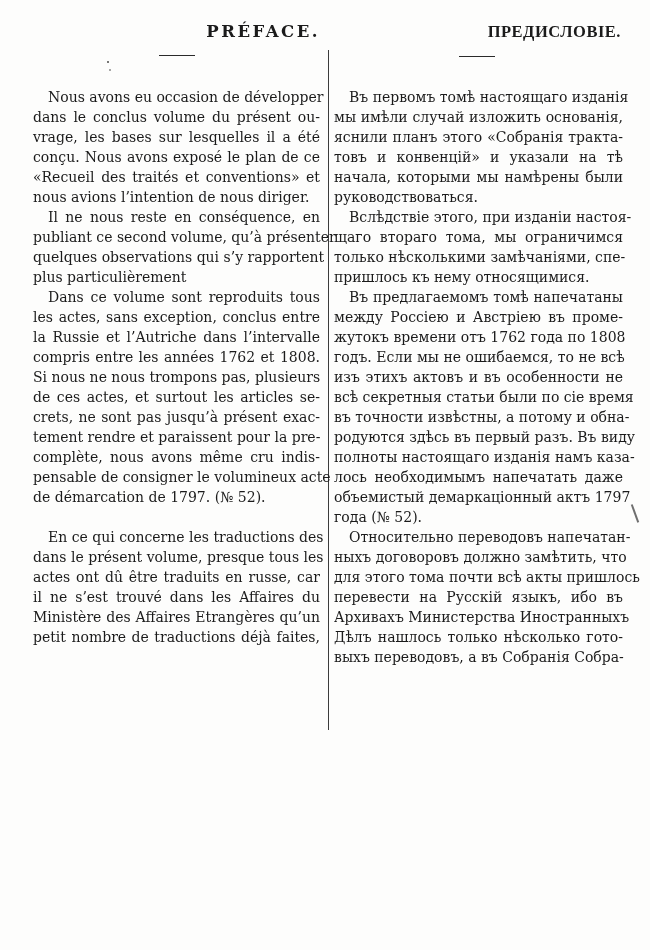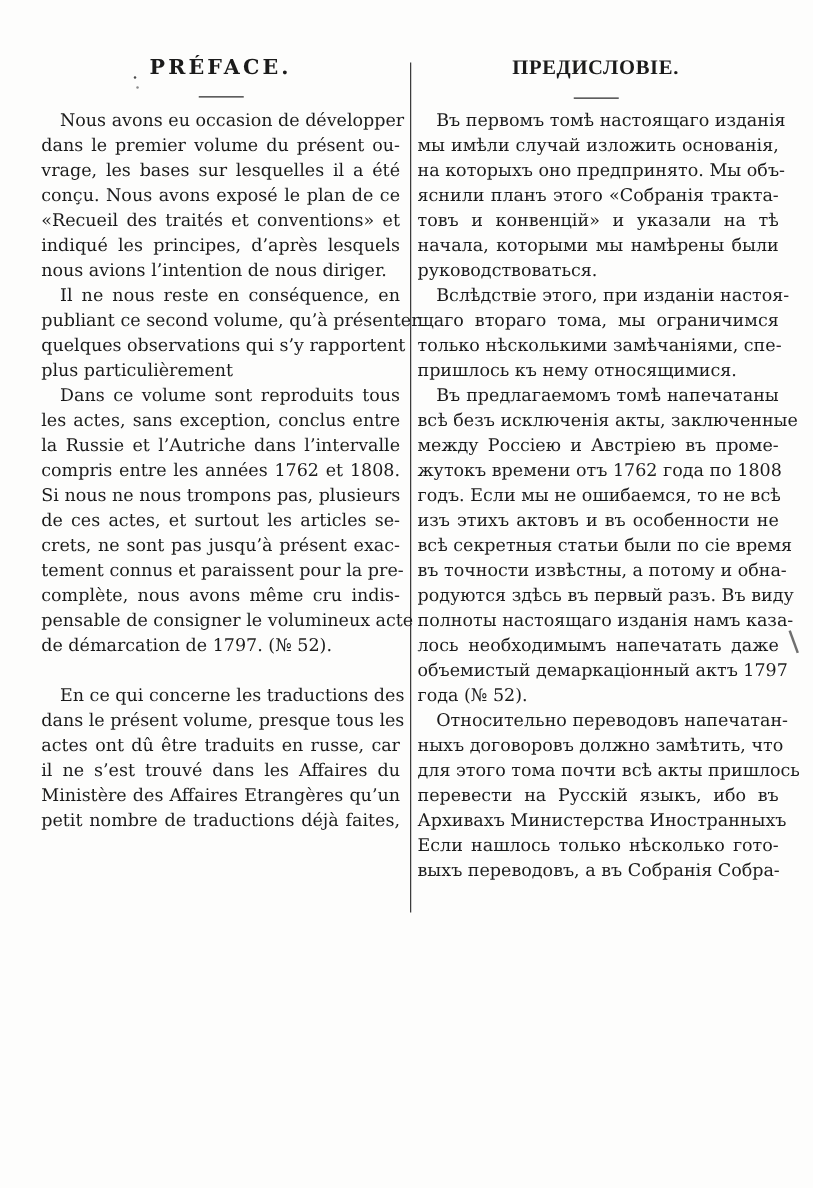--- a/index.html
+++ b/index.html
@@ -9,21 +9,21 @@
     position: relative;
     width: 650px;
     height: 950px;
     background: #fdfdfc;
     color: #1b1b1b;
     font-family: "DejaVu Serif", "Liberation Serif", serif;
     overflow: hidden;
   }
 
   
-  .col-head { position: absolute; top: 44px; text-align: center; }
+  .col-head { position: absolute; top: 22px; text-align: right; }
   .left-head  { left: 33px;  width: 287px; }
   .right-head { left: 332px; width: 289px; }
   .col-title {
     font-size: 16.5px;
     font-weight: bold;
     white-space: nowrap;
   }
   .left-head  .col-title { letter-spacing: 2.5px; }
   .right-head .col-title { letter-spacing: 0.5px; font-family: Liberation Serif, serif; }
   .head-rule {
@@ -92,94 +92,91 @@
   <header class="col-head right-head">
     <div class="col-title">ПРЕДИСЛОВІЕ.</div>
     <div class="head-rule"></div>
   </header>
 
   <div class="vrule"></div>
 
   <section class="col-body left-body">
     <div class="para">
         <div class="line first">Nous avons eu occasion de développer</div>
-        <div class="line">dans le premier volume du présent ou-</div>
+        <div class="line">dans le conclus volume du présent ou-</div>
         <div class="line">vrage, les bases sur lesquelles il a été</div>
         <div class="line">conçu. Nous avons exposé le plan de ce</div>
         <div class="line">«Recueil des traités et conventions» et</div>
-        <div class="line">indiqué les principes, d’après lesquels</div>
         <div class="line end">nous avions l’intention de nous diriger.</div>
       </div>
     <div class="para">
         <div class="line first">Il ne nous reste en conséquence, en</div>
         <div class="line">publiant ce second volume, qu’à présenter</div>
         <div class="line">quelques observations qui s’y rapportent</div>
         <div class="line end">plus particulièrement</div>
       </div>
     <div class="para">
         <div class="line first">Dans ce volume sont reproduits tous</div>
         <div class="line">les actes, sans exception, conclus entre</div>
         <div class="line">la Russie et l’Autriche dans l’intervalle</div>
         <div class="line">compris entre les années 1762 et 1808.</div>
         <div class="line">Si nous ne nous trompons pas, plusieurs</div>
         <div class="line">de ces actes, et surtout les articles se-</div>
         <div class="line">crets, ne sont pas jusqu’à présent exac-</div>
-        <div class="line">tement connus et paraissent pour la pre-</div>
+        <div class="line">tement rendre et paraissent pour la pre-</div>
         <div class="line">complète, nous avons même cru indis-</div>
         <div class="line">pensable de consigner le volumineux acte</div>
         <div class="line end">de démarcation de 1797. (№ 52).</div>
       </div>
     <div class="para gap">
         <div class="line first">En ce qui concerne les traductions des</div>
         <div class="line">dans le présent volume, presque tous les</div>
         <div class="line">actes ont dû être traduits en russe, car</div>
         <div class="line">il ne s’est trouvé dans les Affaires du</div>
         <div class="line">Ministère des Affaires Etrangères qu’un</div>
         <div class="line">petit nombre de traductions déjà faites,</div>
       </div>
   </section>
 
   <section class="col-body right-body">
     <div class="para">
         <div class="line first">Въ первомъ томѣ настоящаго изданія</div>
         <div class="line">мы имѣли случай изложить основанія,</div>
-        <div class="line">на которыхъ оно предпринято. Мы объ-</div>
         <div class="line">яснили планъ этого «Собранія тракта-</div>
         <div class="line">товъ и конвенцій» и указали на тѣ</div>
         <div class="line">начала, которыми мы намѣрены были</div>
         <div class="line end">руководствоваться.</div>
       </div>
     <div class="para">
         <div class="line first">Вслѣдствіе этого, при изданіи настоя-</div>
         <div class="line">щаго втораго тома, мы ограничимся</div>
         <div class="line">только нѣсколькими замѣчаніями, спе-</div>
         <div class="line end">пришлось къ нему относящимися.</div>
       </div>
     <div class="para">
         <div class="line first">Въ предлагаемомъ томѣ напечатаны</div>
-        <div class="line">всѣ безъ исключенія акты, заключенные</div>
         <div class="line">между Россіею и Австріею въ проме-</div>
         <div class="line">жутокъ времени отъ 1762 года по 1808</div>
         <div class="line">годъ. Если мы не ошибаемся, то не всѣ</div>
         <div class="line">изъ этихъ актовъ и въ особенности не</div>
         <div class="line">всѣ секретныя статьи были по сіе время</div>
         <div class="line">въ точности извѣстны, а потому и обна-</div>
         <div class="line">родуются здѣсь въ первый разъ. Въ виду</div>
         <div class="line">полноты настоящаго изданія намъ каза-</div>
         <div class="line">лось необходимымъ напечатать даже</div>
         <div class="line">объемистый демаркаціонный актъ 1797</div>
         <div class="line end">года (№ 52).</div>
       </div>
     <div class="para">
         <div class="line first">Относительно переводовъ напечатан-</div>
         <div class="line">ныхъ договоровъ должно замѣтить, что</div>
         <div class="line">для этого тома почти всѣ акты пришлось</div>
         <div class="line">перевести на Русскій языкъ, ибо въ</div>
         <div class="line">Архивахъ Министерства Иностранныхъ</div>
-        <div class="line">Если нашлось только нѣсколько гото-</div>
+        <div class="line">Дѣлъ нашлось только нѣсколько гото-</div>
         <div class="line">выхъ переводовъ, а въ Собранія Собра-</div>
       </div>
   </section>
 
   <div class="speck s1"></div>
   <div class="speck s2"></div>
   <div class="pencil"></div>
 
 </div>
 

